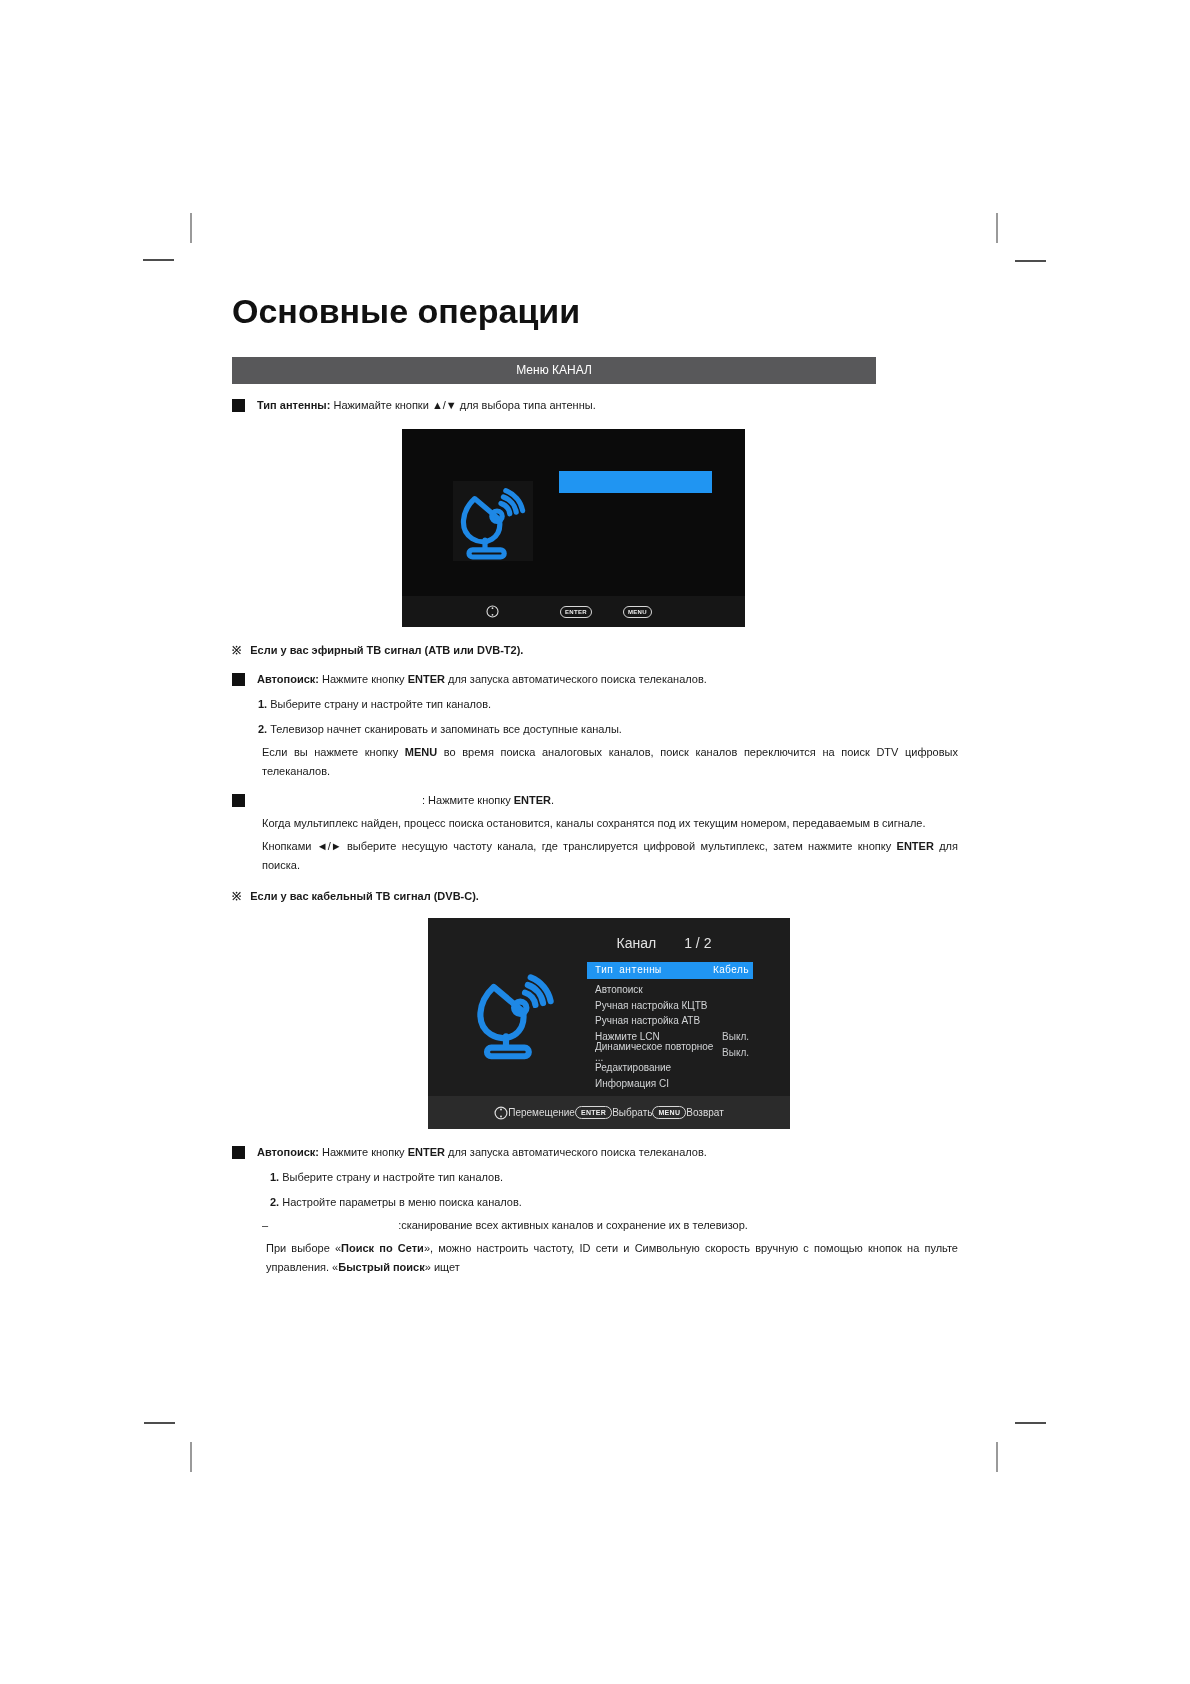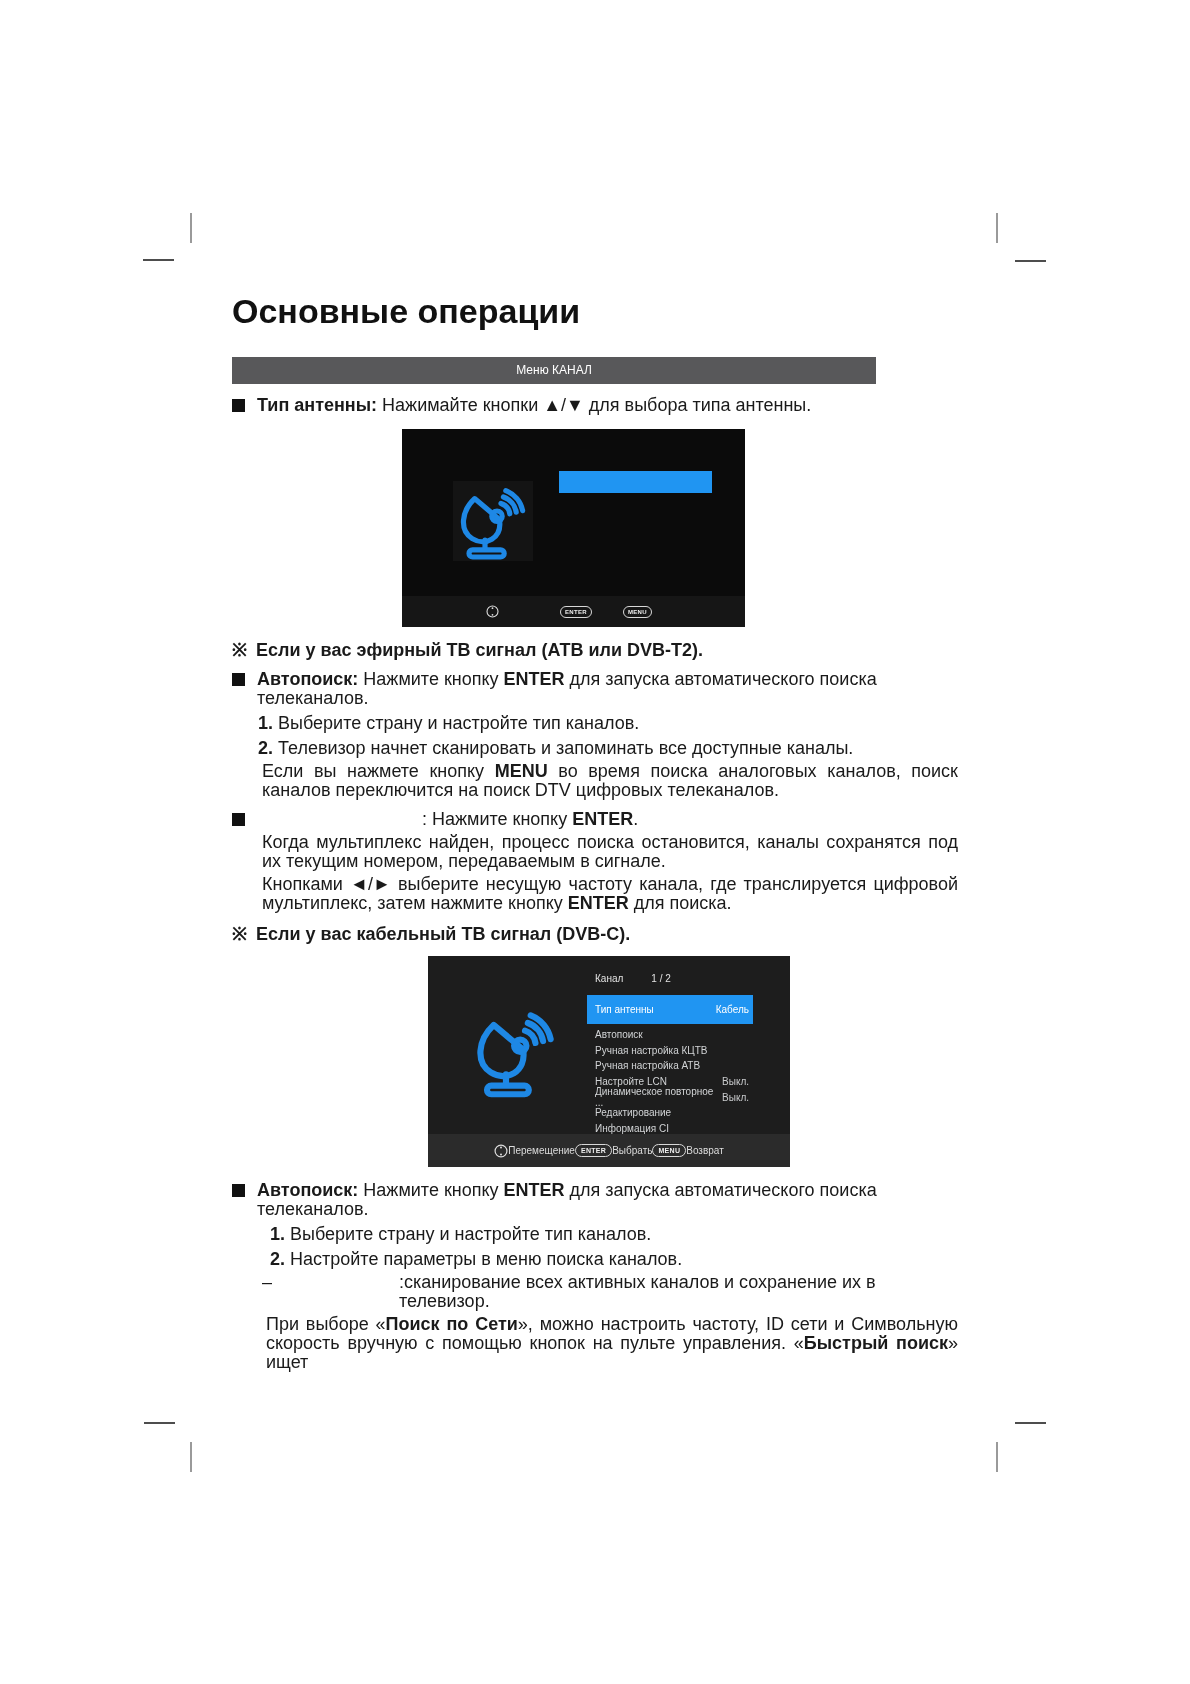--- a/index.html
+++ b/index.html
@@ -10,21 +10,21 @@
   .crop { position:absolute; }
   .crop.v { width:2px; height:30px; background:#9a9a9a; }
   .crop.h { width:31px; height:2px; background:#4d4d4d; }
 
   .content { position:absolute; left:232px; top:296px; width:726px; }
 
   .title { font-size:34px; line-height:30px; font-weight:bold; color:#111; margin:0 0 31px 0; }
   .section-bar { width:644px; height:27px; line-height:27px; background:#58585A; color:#fff;
                  text-align:center; font-size:12px; margin-bottom:12px; }
 
-  .line { font-size:18px; line-height:19px; margin:0; }
+  .line { font-size:11px; line-height:19px; margin:0; }
   .bullet-line { display:flex; margin-top:10px; }
   .sq { flex:none; width:13px; height:13px; background:#111; margin:3px 12px 0 0; }
   .note-line { display:flex; font-weight:bold; margin-top:14px; }
   .note-mark { flex:none; margin-right:9px; font-weight:bold; }
   .step { margin:6px 0 0 26px; }
   .step-b { margin:6px 0 0 38px; }
   .para { text-align:justify; margin:4px 0 0 30px; }
   .para-b { text-align:justify; margin:4px 0 0 34px; }
   .spacer-label { display:inline-block; width:165px; }
   .dash-line { display:flex; margin:4px 0 0 30px; }
@@ -41,25 +41,25 @@
   .tv1 .oskbar .pill1 { position:absolute; }
   .pill { border:1px solid #d8d8d8; border-radius:8px; color:#eee; font-weight:bold;
           letter-spacing:.3px; line-height:1; display:inline-block; }
   .pill.small { font-size:6px; padding:2px 4px; }
   .pill.med { font-size:7px; padding:2px 5px; }
 
   
   .tv2 { position:relative; width:362px; height:211px; margin:12px 0 0 196px; background:#1D1D1D; }
   .tv2 .dishwrap { position:absolute; left:40px; top:48px; }
   .tv2 .menucol { position:absolute; left:159px; top:17px; width:166px; }
-  .tv2 .menuhdr { display:flex; justify-content:flex-start; color:#e2e2e2; font-size:10px;
+  .tv2 .menuhdr { display:flex; justify-content:center; color:#e2e2e2; font-size:14px;
                   padding:0 20px 0 8px; margin-bottom:11px;gap:28px; }
   .tv2 .row { display:flex; justify-content:space-between; align-items:center; height:15.6px;
               font-size:10px; color:#d2d4d6; padding:0 4px 0 8px; }
-  .tv2 .row.hl { background:#2095F2; color:#fff; height:29px; margin-bottom:3px; }
+  .tv2 .row.hl { background:#2095F2; color:#fff; height:17px; margin-bottom:3px;font-family:Liberation Mono, monospace; }
   .tv2 .row .val { color:#c9cbcd; }
   .tv2 .row.hl .val { color:#fff; }
   .tv2 .oskbar2 { position:absolute; left:0; bottom:0; width:100%; height:33px; background:#2B2B2B;
                   display:flex; align-items:center; justify-content:center; 
                   font-size:10px; color:#dcdcdc; }
 </style>
 </head>
 <body>
 
 <div class="page">
@@ -170,21 +170,21 @@
         </div>
         <div class="row">
           <span>Ручная настройка КЦТВ</span>
           <span class="val"></span>
         </div>
         <div class="row">
           <span>Ручная настройка АТВ</span>
           <span class="val"></span>
         </div>
         <div class="row">
-          <span>Настройте LCN</span>
+          <span>Нажмите LCN</span>
           <span class="val">Выкл.</span>
         </div>
         <div class="row">
           <span>Динамическое повторное ...</span>
           <span class="val">Выкл.</span>
         </div>
         <div class="row">
           <span>Редактирование</span>
           <span class="val"></span>
         </div>

